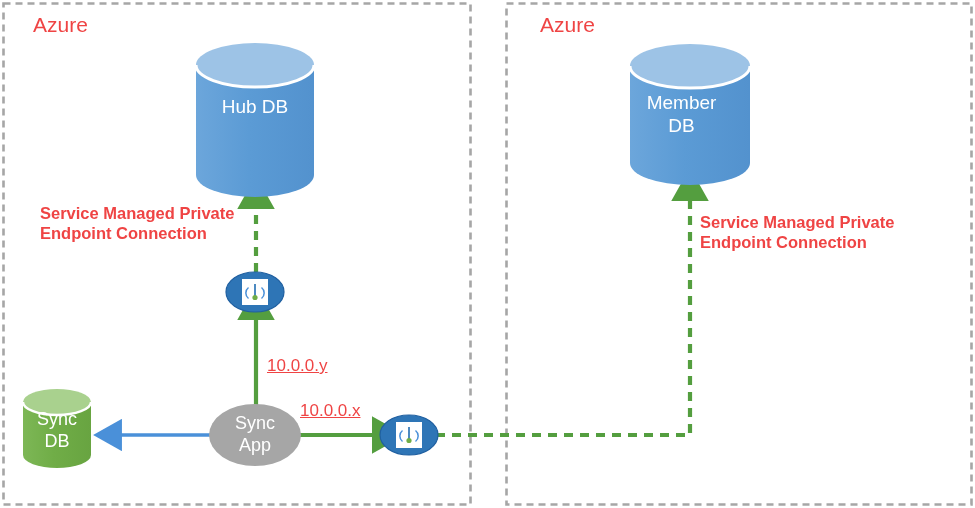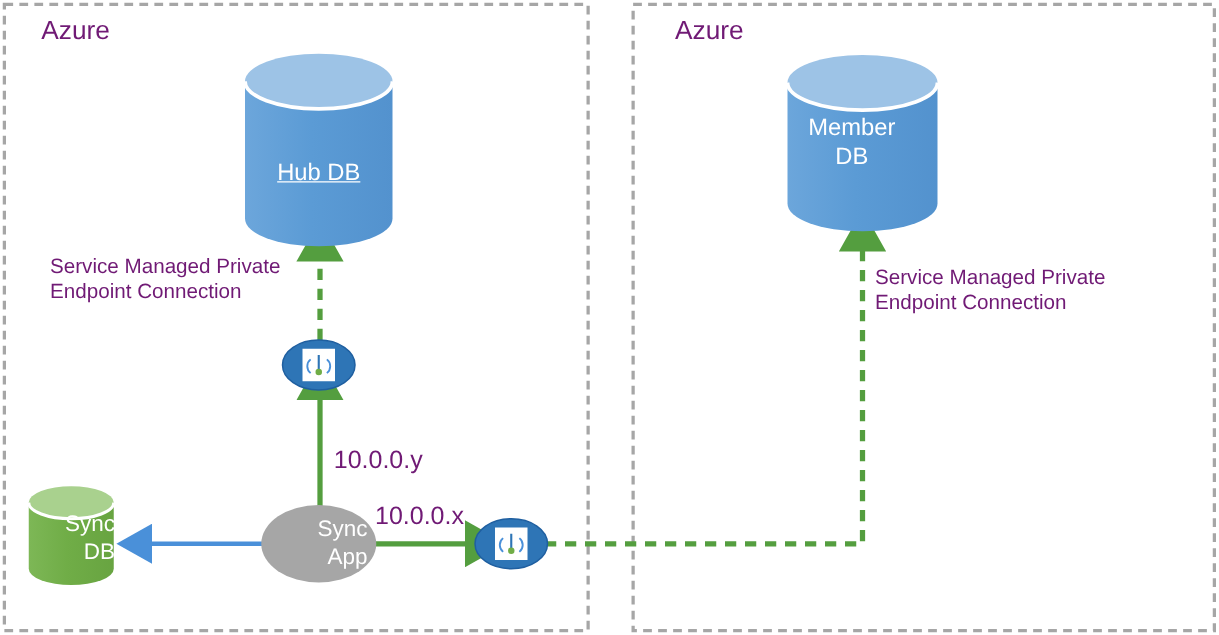--- a/index.html
+++ b/index.html
@@ -6,32 +6,32 @@
   body{
     font-family:"Liberation Sans", sans-serif;
     width:975px;height:508px;
     position:relative;overflow:hidden;
     -webkit-font-smoothing:antialiased;
   }
   .stage{position:absolute;left:0;top:0;width:975px;height:508px;}
   .svg-layer{position:absolute;left:0;top:0;width:975px;height:508px;}
 
   
-  .txt{position:absolute;white-space:pre;color:#701a75;line-height:1.22;}
+  .txt{position:absolute;white-space:pre;color:#ef4444;line-height:1.22;}
   .zone-title{font-size:21px;}
-  .note{font-size:16.5px;}
+  .note{font-size:16.5px;font-weight:bold;}
   .note-bold{font-size:17px;font-weight:bold;}
-  .ip{font-size:20px;}
+  .ip{font-size:17px;text-decoration:underline;}
 
   .node-label{
     position:absolute;color:#ffffff;text-align:center;
     font-size:19px;line-height:1.2;white-space:pre;
     pointer-events:none;
   }
-  .node-label.small{font-size:18px;text-align:right;}
+  .node-label.small{font-size:18px;}
 </style>
 </head>
 <body>
 
 <div class="stage">
 
   <svg class="svg-layer" viewBox="0 0 975 508">
     <defs>
       <marker id="arrowGreen" markerWidth="9" markerHeight="9" refX="2.2" refY="4.5" orient="auto" markerUnits="strokeWidth">
         <path d="M0,0 L0,9 L8,4.5 z" fill="#549E3F"></path>
@@ -116,21 +116,21 @@
         <path d="M402.5,430.5 A7,7 0 0,0 402.5,441.5" fill="none" stroke="#4A90D9" stroke-width="1.5"></path>
         <path d="M415.5,430.5 A7,7 0 0,1 415.5,441.5" fill="none" stroke="#4A90D9" stroke-width="1.5"></path>
       </g>
     </g>
   </svg>
 
   <div class="txt zone-title" style="left:33px;top:12px;">Azure</div>
 
   <div class="txt zone-title" style="left:540px;top:12px;">Azure</div>
 
-  <div class="node-label" style="left:195px;top:128px;width:120px;text-decoration:underline;">Hub DB</div>
+  <div class="node-label" style="left:195px;top:96px;width:120px;">Hub DB</div>
 
   <div class="node-label" style="left:630px;top:92px;width:103px;">Member
 DB</div>
 
   <div class="node-label small" style="left:22px;top:409px;width:70px;">Sync
 DB</div>
 
   <div class="node-label small" style="left:216px;top:413px;width:78px;">Sync
 App</div>
 

